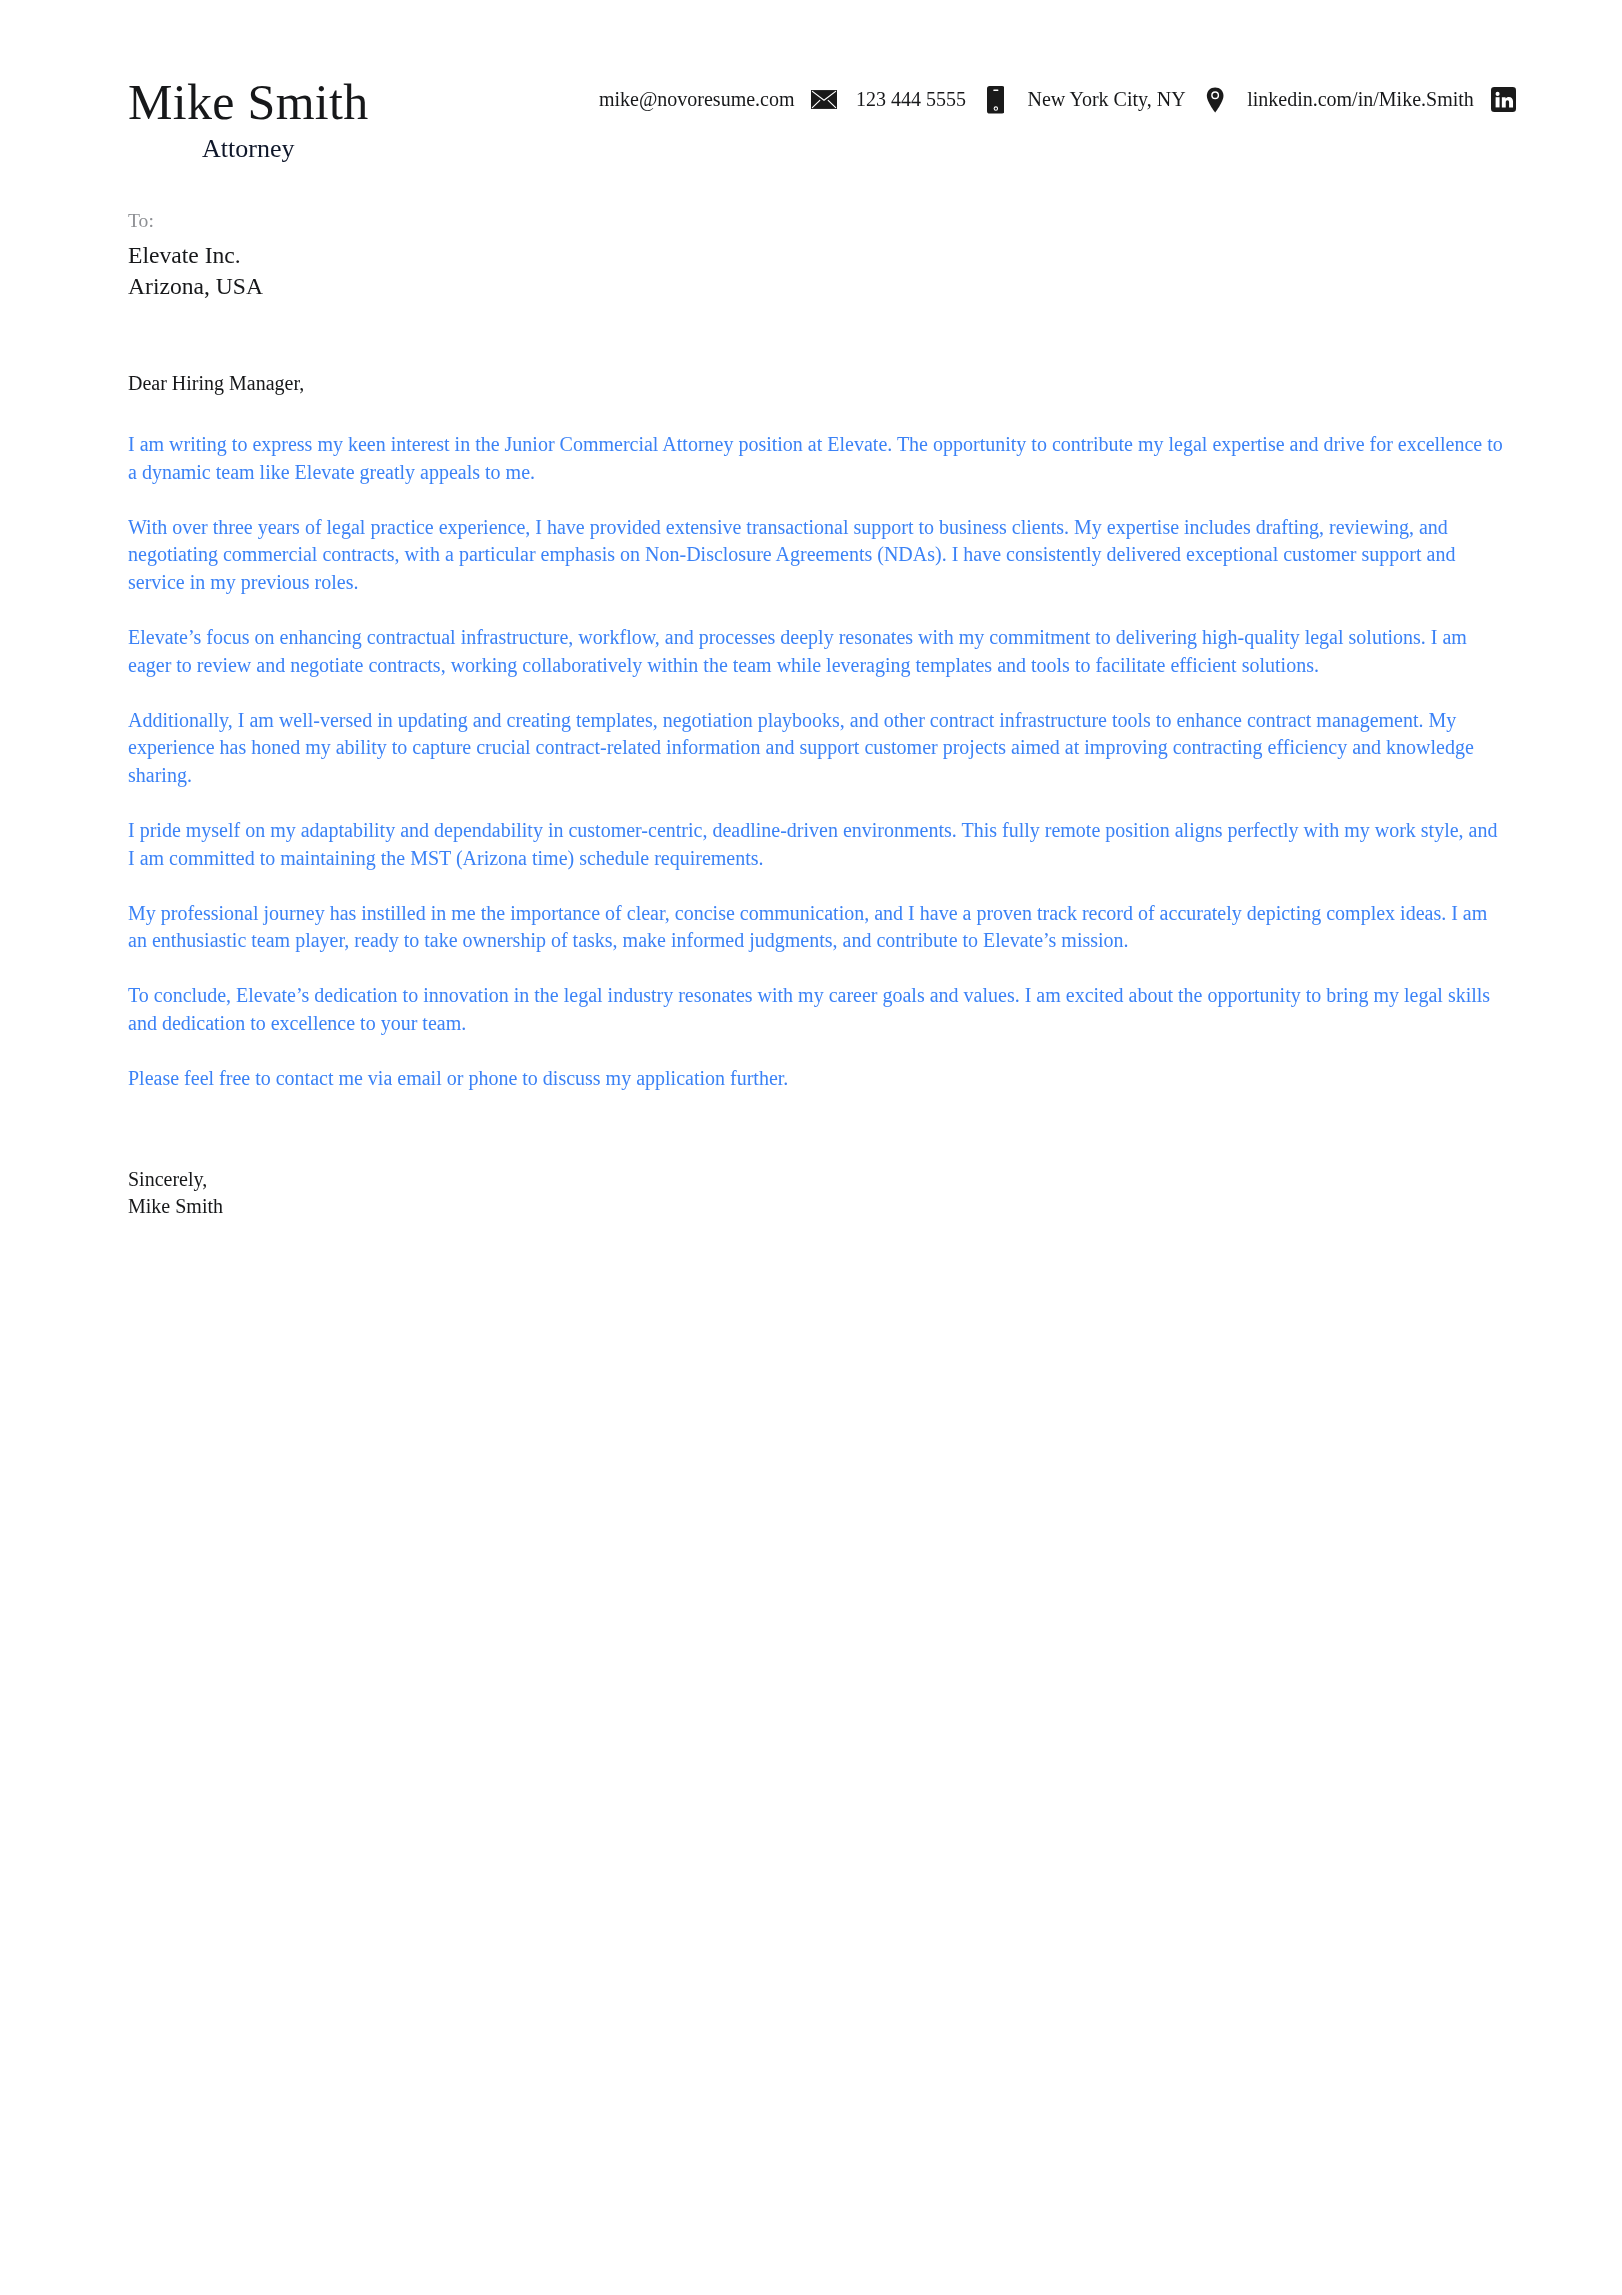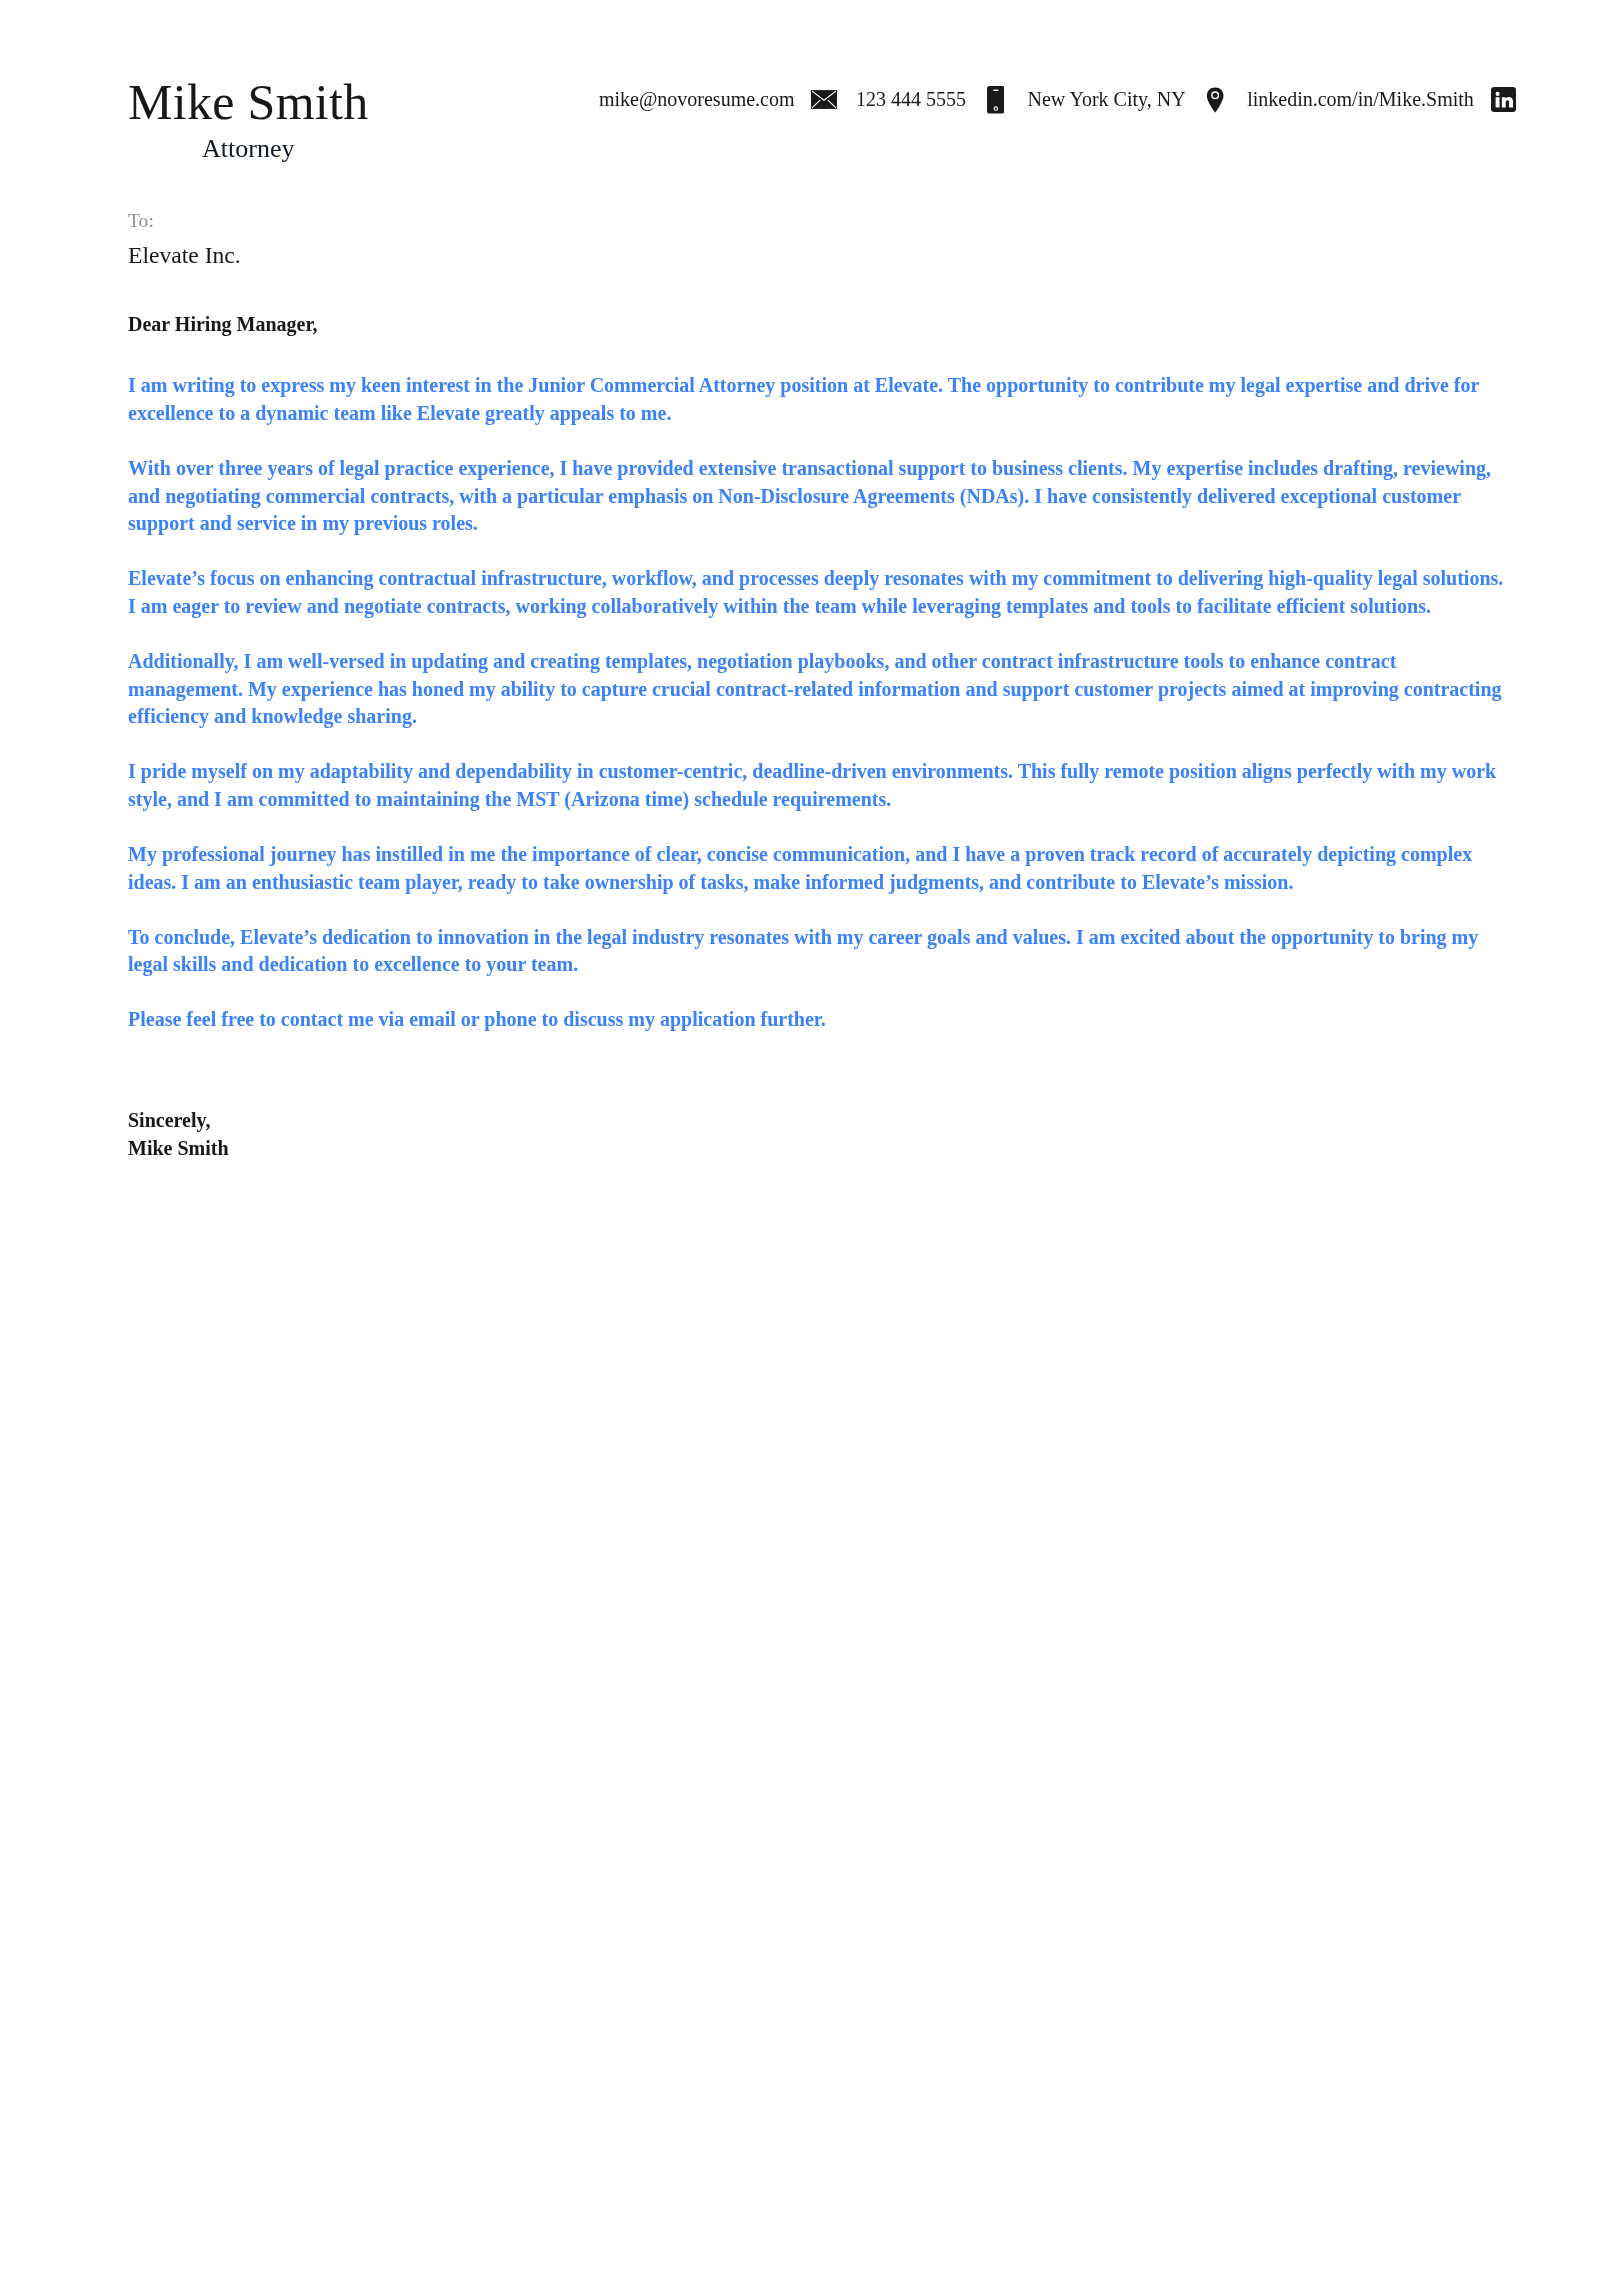--- a/index.html
+++ b/index.html
@@ -97,23 +97,22 @@
   .recipient-line {
     font-size: 23.6px;
     line-height: 1.30;
     color: #17181a;
     margin: 0;
     white-space: nowrap;
   }
 
   
   .letter {
-    margin-top: 40px;
+    margin-top: 68px;
     width: 1380px;
-    font-weight: bold;
   }
   .salutation {
     font-size: 20px;
     line-height: 1.38;
     margin: 0 0 34px 0;
     color: #17181a;
   }
   .para {
     font-size: 20px;
     line-height: 1.38;
@@ -189,20 +188,21 @@
             </svg>
           </span>
         </div>
 
       </div>
     </div>
 
     <div class="recipient">
       <div class="recipient-label">To:</div>
       <div class="recipient-line">Elevate Inc.</div>
+      <div class="recipient-line">Arizona, USA</div>
     </div>
 
     <div class="letter">
 
       <p class="salutation">Dear Hiring Manager,</p>
 
       <p class="para">I am writing to express my keen interest in the Junior Commercial Attorney position at Elevate. The opportunity to contribute my legal expertise and drive for excellence to a dynamic team like Elevate greatly appeals to me.</p>
       <p class="para">With over three years of legal practice experience, I have provided extensive transactional support to business clients. My expertise includes drafting, reviewing, and negotiating commercial contracts, with a particular emphasis on Non-Disclosure Agreements (NDAs). I have consistently delivered exceptional customer support and service in my previous roles.</p>
       <p class="para">Elevate’s focus on enhancing contractual infrastructure, workflow, and processes deeply resonates with my commitment to delivering high-quality legal solutions. I am eager to review and negotiate contracts, working collaboratively within the team while leveraging templates and tools to facilitate efficient solutions.</p>
       <p class="para">Additionally, I am well-versed in updating and creating templates, negotiation playbooks, and other contract infrastructure tools to enhance contract management. My experience has honed my ability to capture crucial contract-related information and support customer projects aimed at improving contracting efficiency and knowledge sharing.</p>

